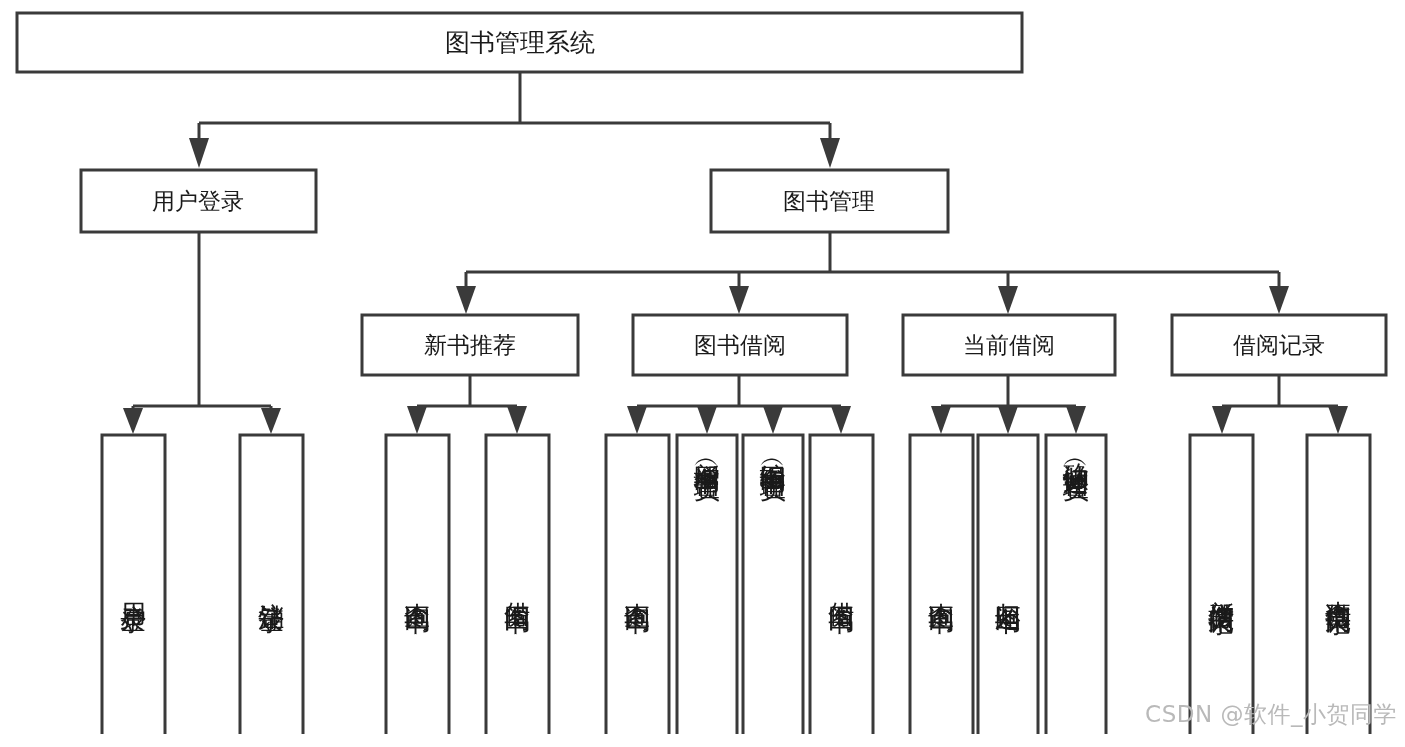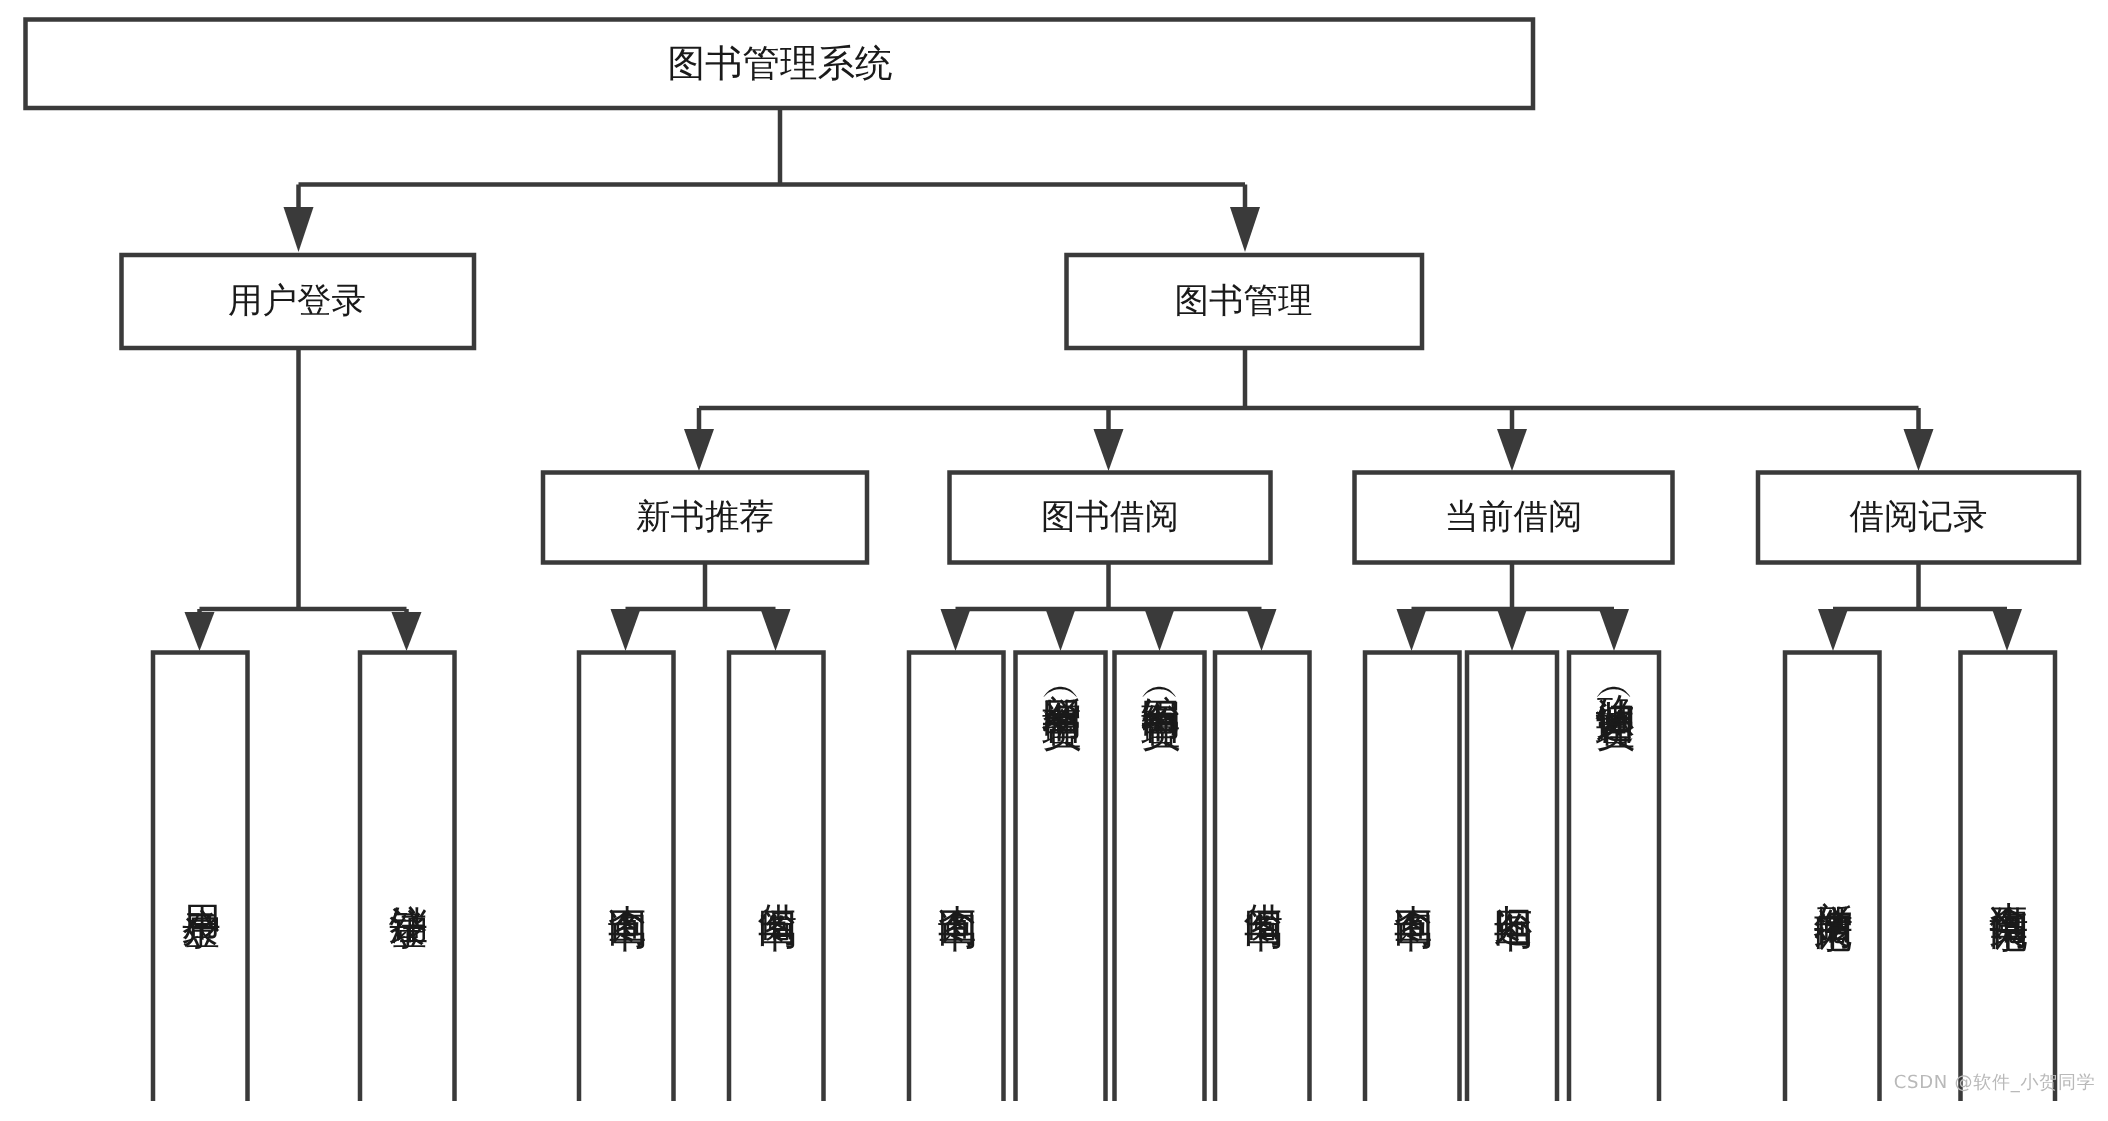--- a/index.html
+++ b/index.html
@@ -58,21 +58,21 @@
     letter-spacing: 2px;
     text-align: center;
     white-space: nowrap;
     pointer-events: none;
   }
   #watermark {
     position: absolute;
     right: 8px;
     bottom: 4px;
     font-family: "DejaVu Sans", "Liberation Sans", sans-serif;
-    font-size: 12px;
+    font-size: 23px;
     color: #b9b9b9;
     letter-spacing: 0.5px;
     user-select: none;
   }
 </style>
 </head>
 <body>
 
 <div id="stage">
 

